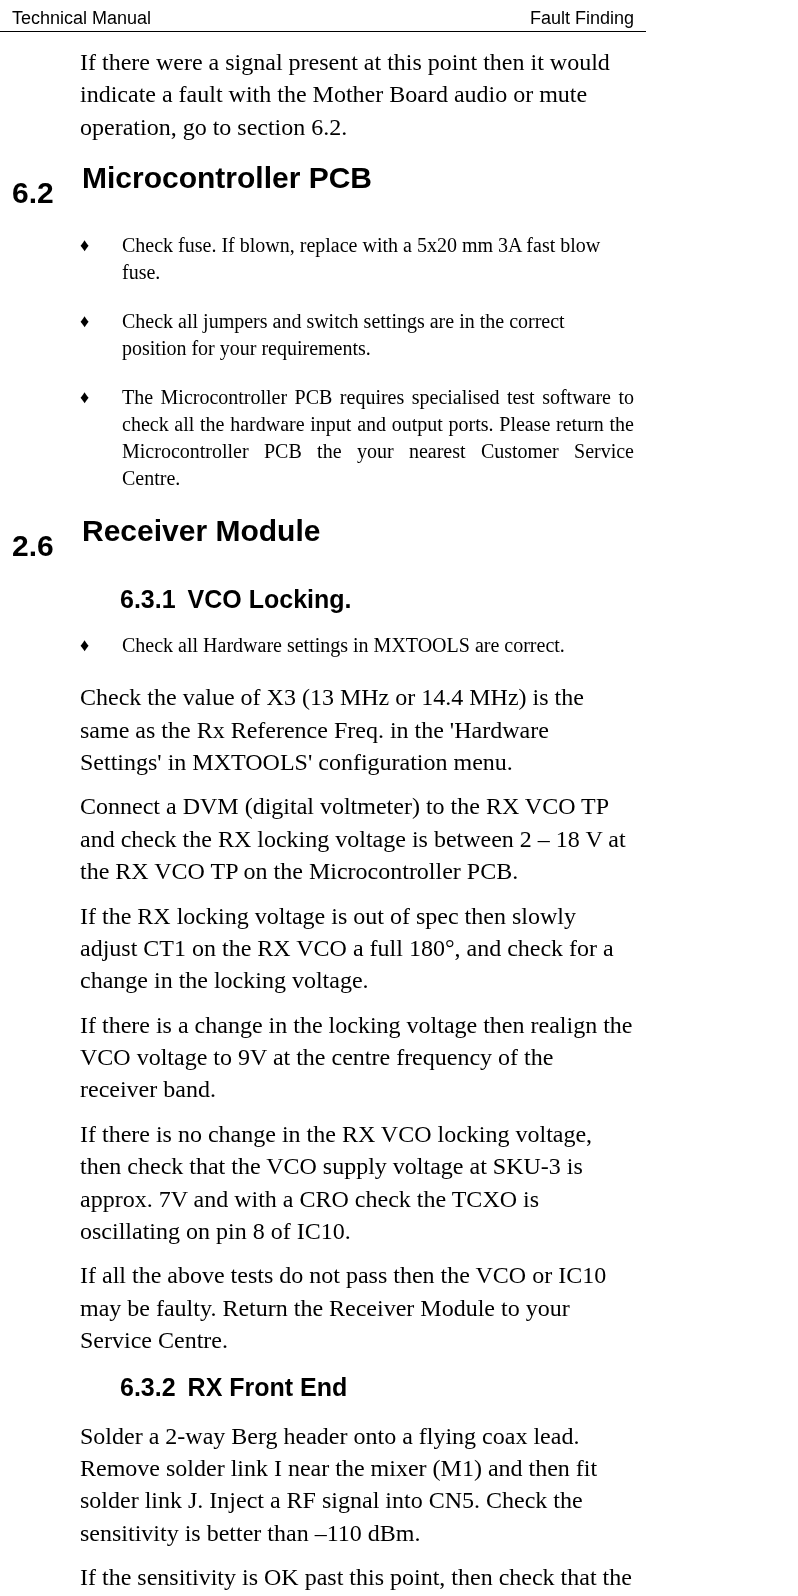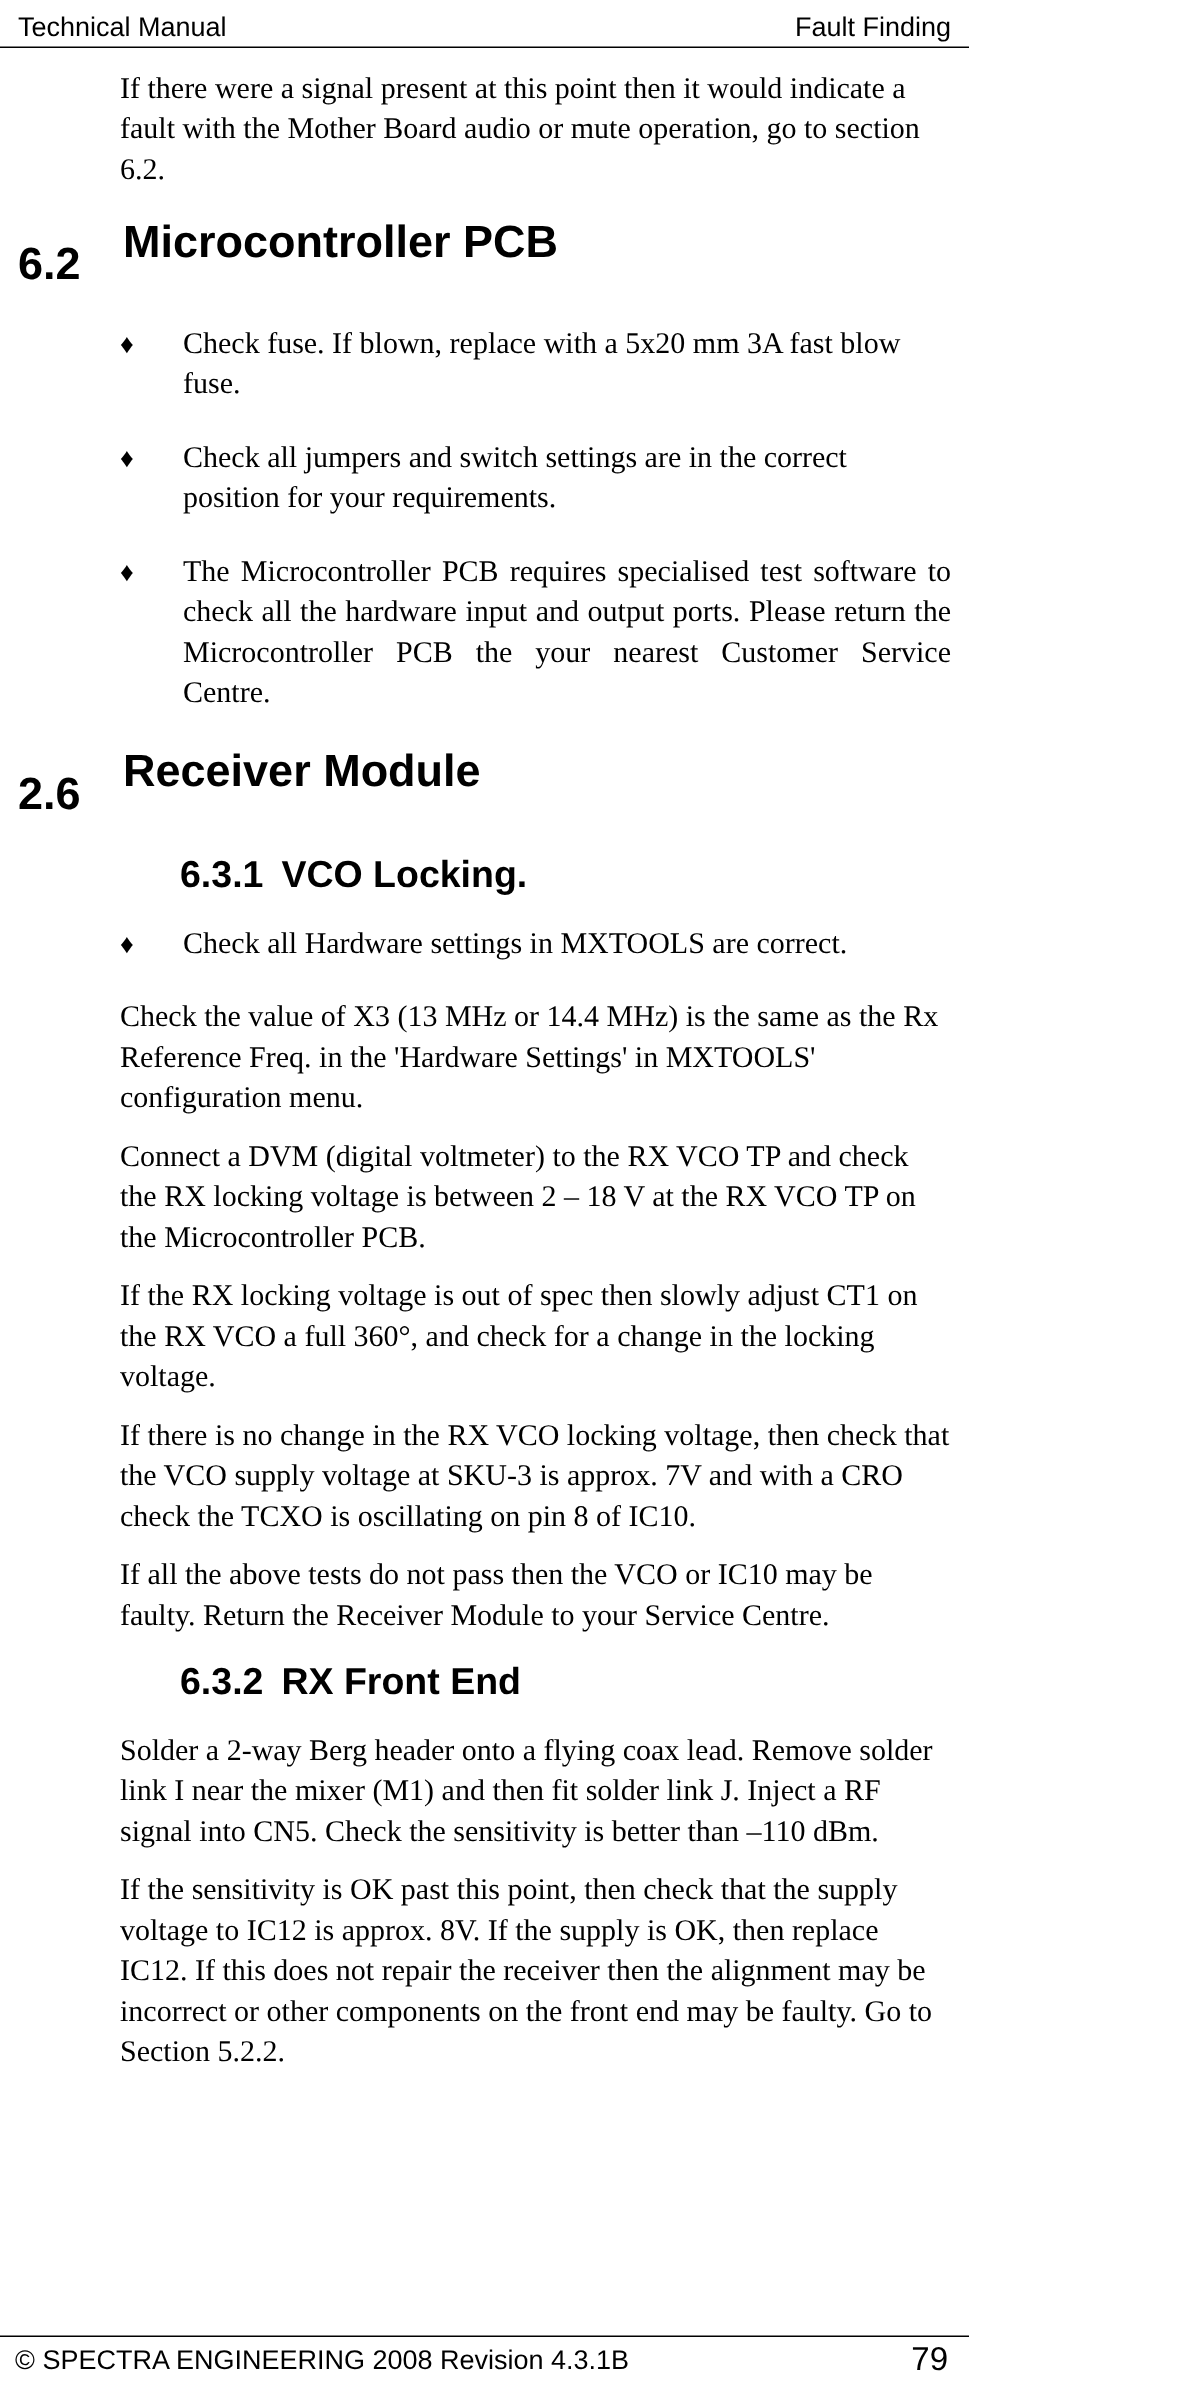--- a/index.html
+++ b/index.html
@@ -23,21 +23,21 @@
     font-size: 18px;
     padding: 8px 12px 2px 12px;
     border-bottom: 1px solid #000;
     font-family: Arial, Helvetica, sans-serif;
     color: #000;
   }
   .content {
     padding: 14px 12px 0 12px;
   }
   .para {
-    font-size: 20px;
+    font-size: 24px;
     line-height: 1.35;
     margin: 0 0 12px 68px;
     text-align: left;
   }
   .h2 {
     font-family: Arial, Helvetica, sans-serif;
     font-weight: bold;
     font-size: 30px;
     margin: 18px 0 22px 0;
     display: flex;
@@ -141,21 +141,22 @@
 
     <ul class="bullets">
       <li>
         <span class="mark">♦</span>
         <span class="txt">Check all Hardware settings in MXTOOLS are correct.</span>
       </li>
     </ul>
 
     <p class="para">Check the value of X3 (13 MHz or 14.4 MHz) is the same as the Rx Reference Freq. in the 'Hardware Settings' in MXTOOLS' configuration menu.</p>
     <p class="para">Connect a DVM (digital voltmeter) to the RX VCO TP and check the RX locking voltage is between 2 – 18 V at the RX VCO TP on the Microcontroller PCB.</p>
-    <p class="para">If the RX locking voltage is out of spec then slowly adjust CT1 on the RX VCO a full 360°, and check for a change in the locking voltage.</p>
+    <p class="para">If the RX locking voltage is out of spec then slowly adjust CT1 on the RX VCO a full 180°, and check for a change in the locking voltage.</p>
+    <p class="para">If there is a change in the locking voltage then realign the VCO voltage to 9V at the centre frequency of the receiver band.</p>
     <p class="para">If there is no change in the RX VCO locking voltage, then check that the VCO supply voltage at SKU-3 is approx. 7V and with a CRO check the TCXO is oscillating on pin 8 of IC10.</p>
     <p class="para">If all the above tests do not pass then the VCO or IC10 may be faulty. Return the Receiver Module to your Service Centre.</p>
 
     <div class="h3">
       <span>6.3.2</span>
       <span>RX Front End</span>
     </div>
 
     <p class="para">Solder a 2-way Berg header onto a flying coax lead. Remove solder link I near the mixer (M1) and then fit solder link J. Inject a RF signal into CN5. Check the sensitivity is better than –110 dBm.</p>
     <p class="para">If the sensitivity is OK past this point, then check that the supply voltage to IC12 is approx. 8V. If the supply is OK, then replace IC12. If this does not repair the receiver then the alignment may be incorrect or other components on the front end may be faulty. Go to Section 5.2.2.</p>

